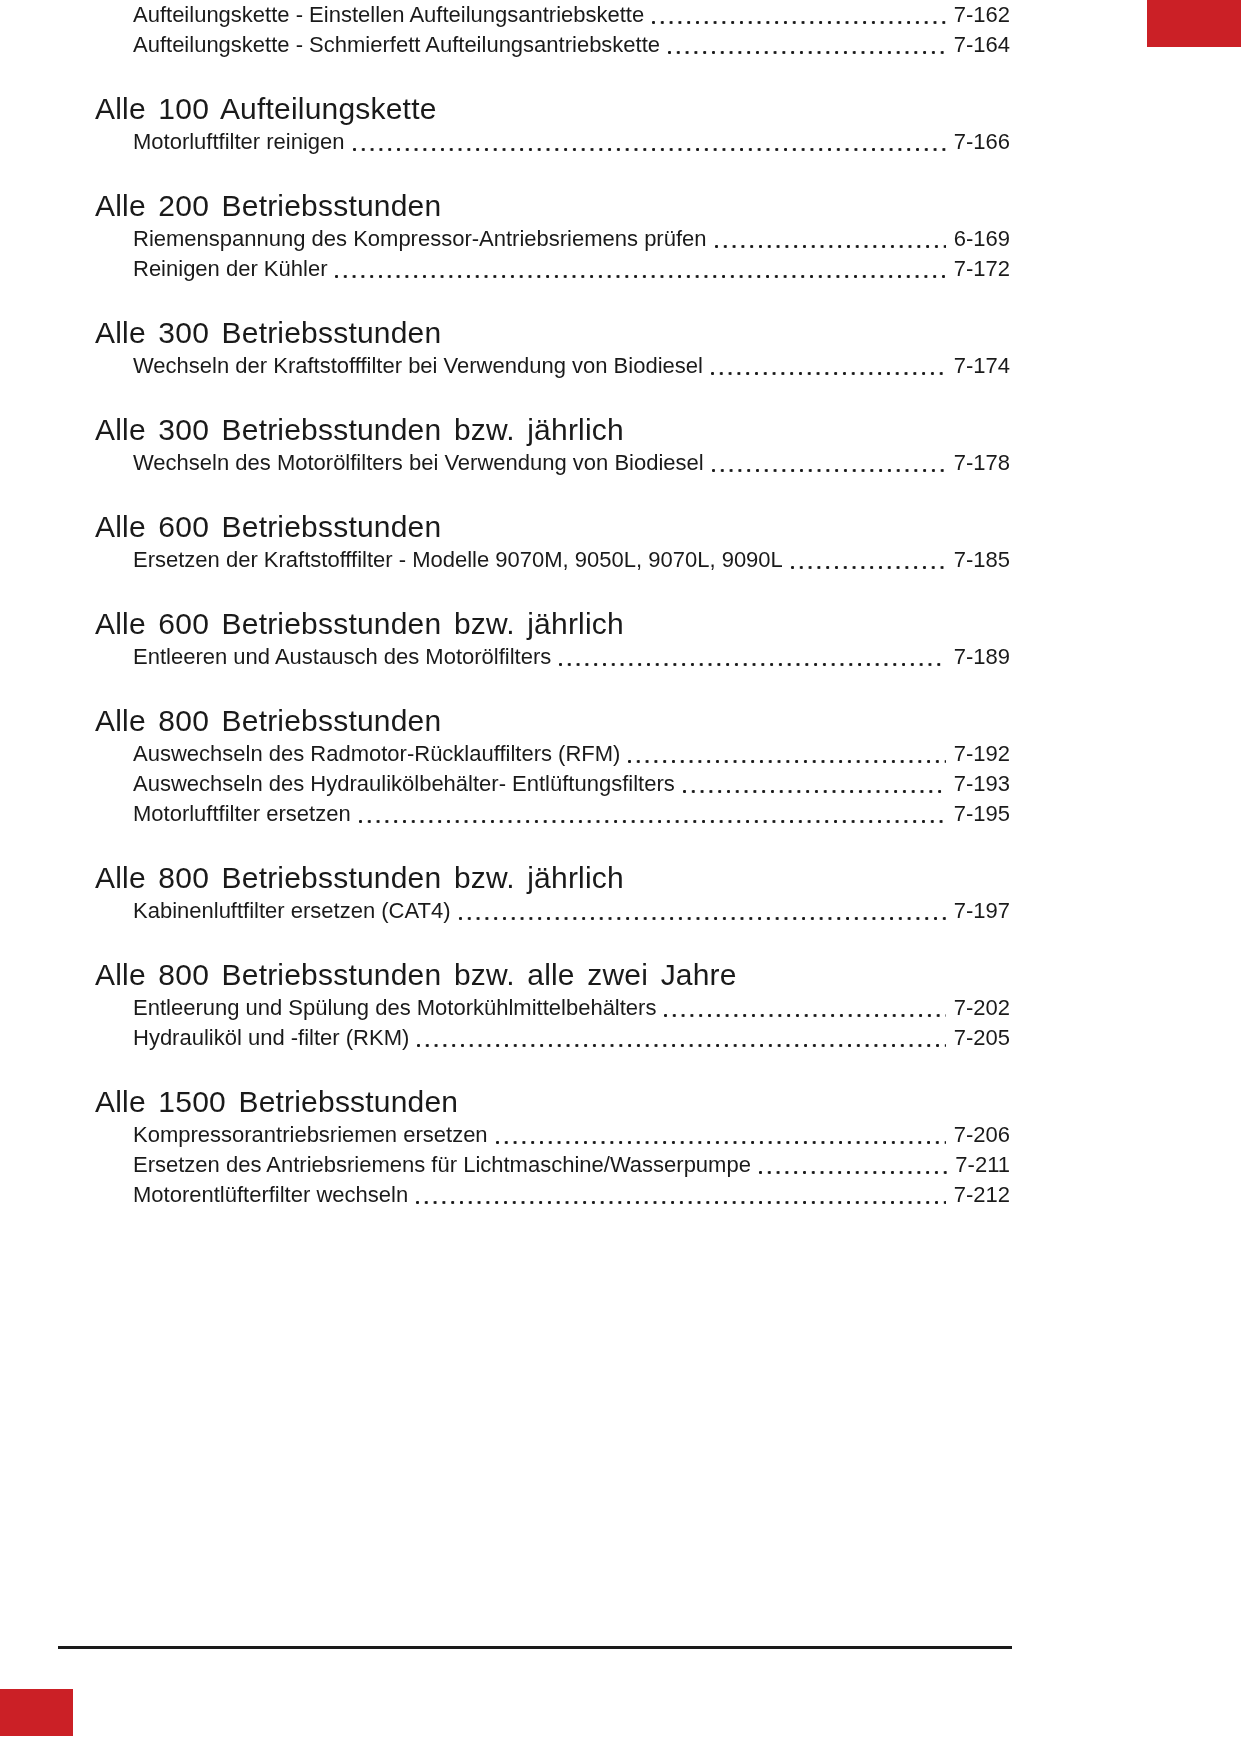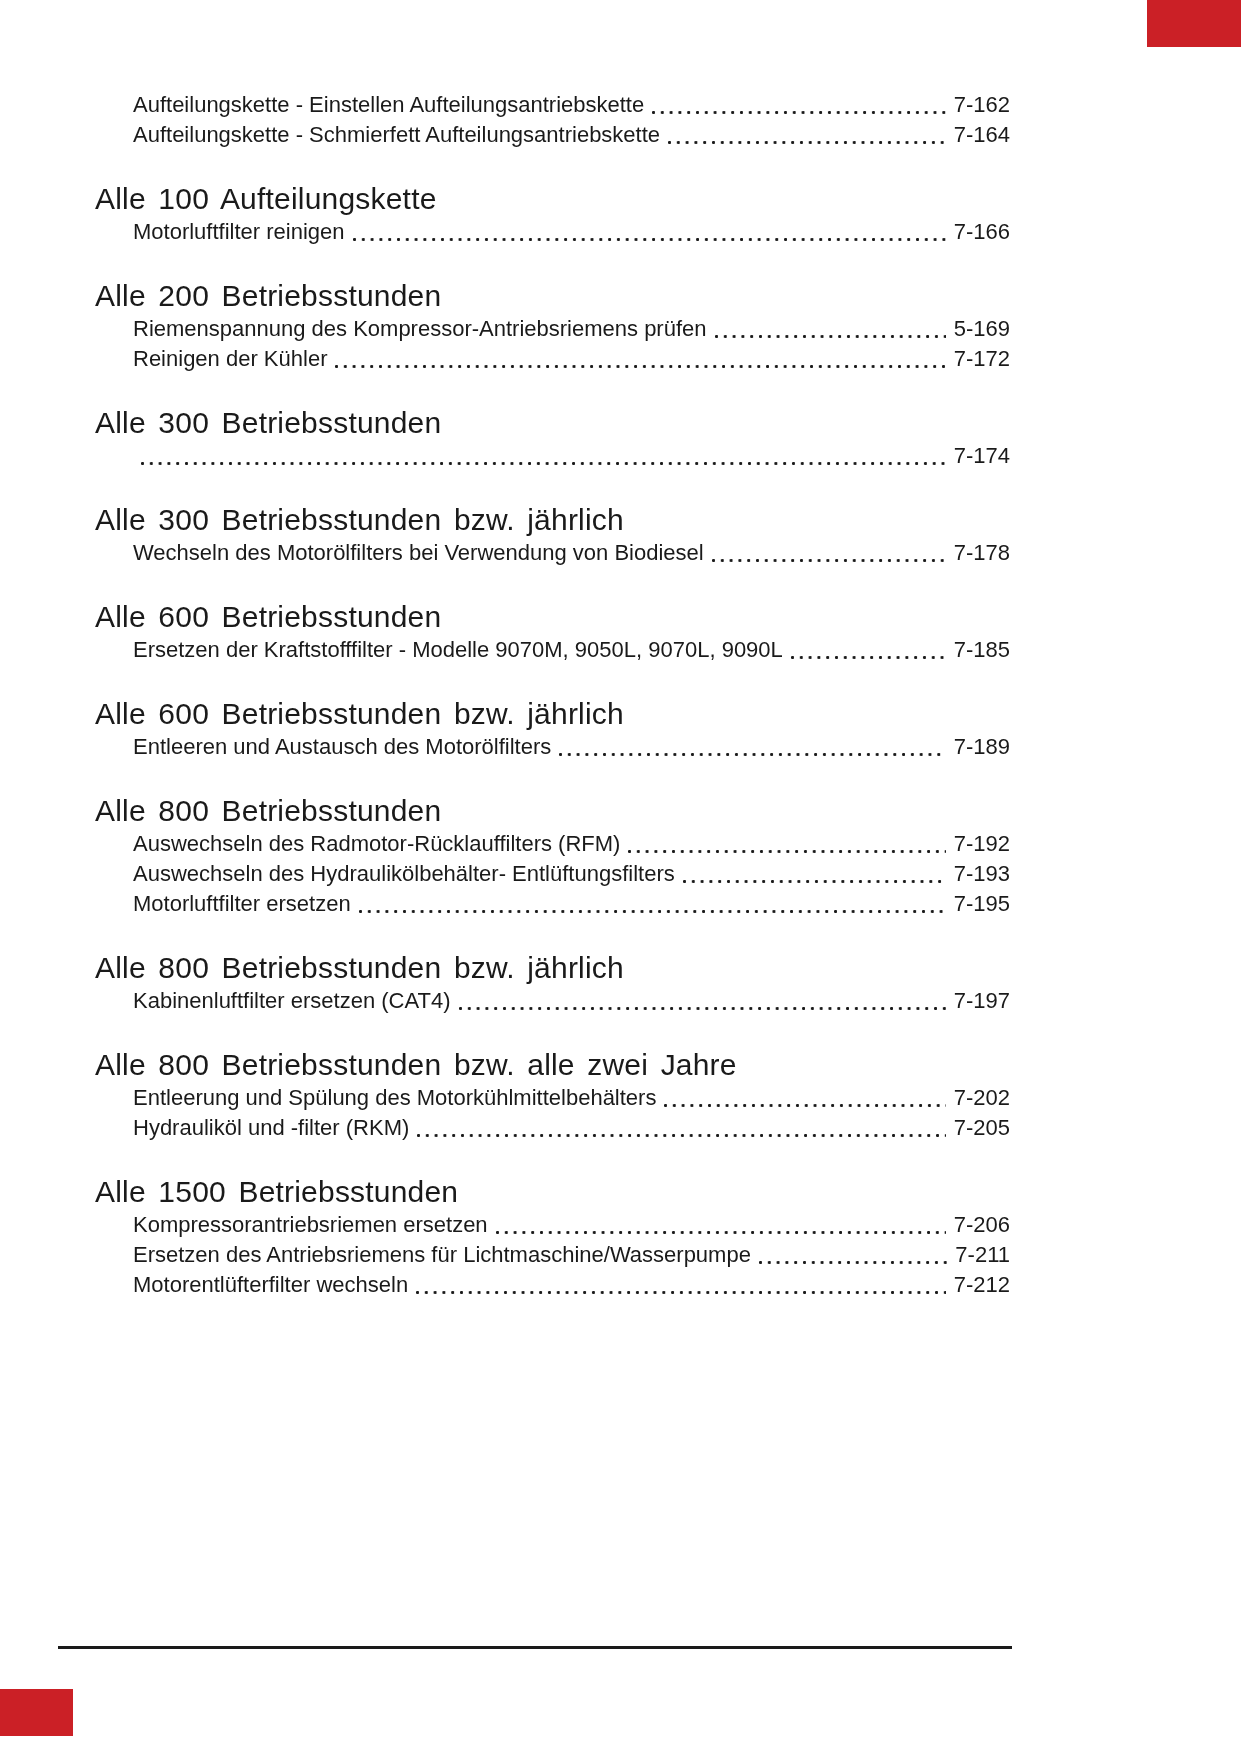--- a/index.html
+++ b/index.html
@@ -31,21 +31,20 @@
     top: 1689px;
     width: 73px;
     height: 47px;
   }
 
   .content {
     position: absolute;
     top: 0;
     left: 95px;
     width: 915px;
-    padding-top: 90px;
   }
 
   .toc-section { margin-top: 30px; }
   .toc-section.no-heading { margin-top: 0; }
 
   .toc-heading {
     font-size: 30px;
     line-height: 37px;
     font-weight: 400;
     letter-spacing: 0.2px;
@@ -125,31 +124,32 @@
             <span class="entry-title">Motorluftfilter reinigen</span>
             <span class="leader"></span>
             <span class="entry-page">7-166</span>
           </div>
         </section>
         <section class="toc-section">
           <h2 class="toc-heading">Alle 200 Betriebsstunden</h2>
           <div class="toc-entry">
             <span class="entry-title">Riemenspannung des Kompressor-Antriebsriemens prüfen</span>
             <span class="leader"></span>
-            <span class="entry-page">5-169</span>
+            <span class="entry-page">6-169</span>
           </div>
           <div class="toc-entry">
             <span class="entry-title">Reinigen der Kühler</span>
             <span class="leader"></span>
             <span class="entry-page">7-172</span>
           </div>
         </section>
         <section class="toc-section">
           <h2 class="toc-heading">Alle 300 Betriebsstunden</h2>
           <div class="toc-entry">
+            <span class="entry-title">Wechseln der Kraftstofffilter bei Verwendung von Biodiesel</span>
             <span class="leader"></span>
             <span class="entry-page">7-174</span>
           </div>
         </section>
         <section class="toc-section">
           <h2 class="toc-heading">Alle 300 Betriebsstunden bzw. jährlich</h2>
           <div class="toc-entry">
             <span class="entry-title">Wechseln des Motorölfilters bei Verwendung von Biodiesel</span>
             <span class="leader"></span>
             <span class="entry-page">7-178</span>

